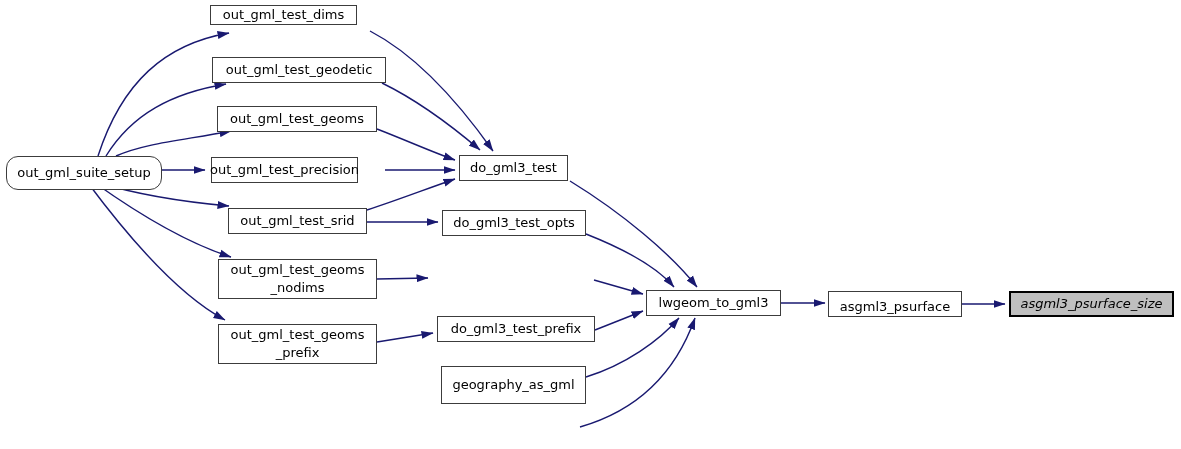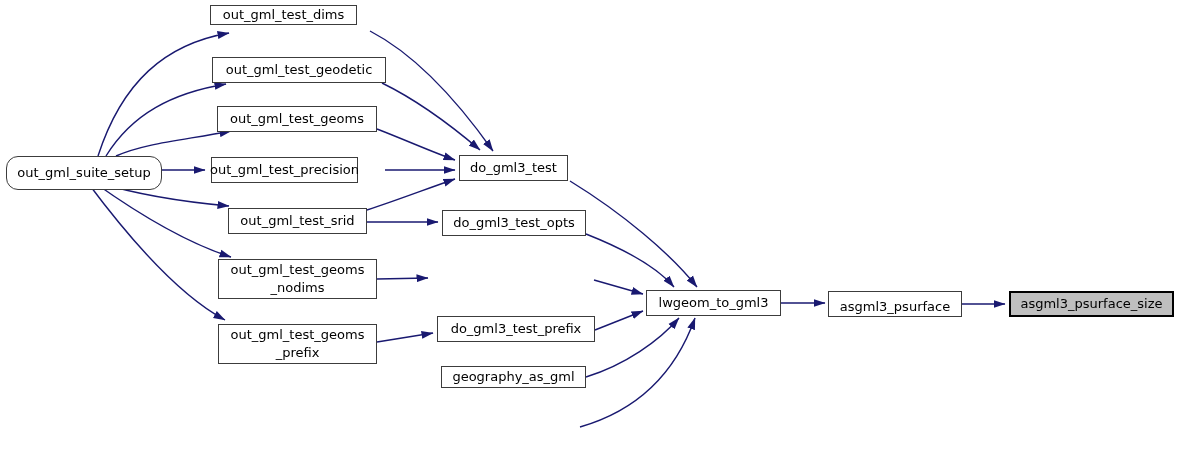--- a/index.html
+++ b/index.html
@@ -19,20 +19,21 @@
     background:#ffffff;
     border:1.2px solid #3c3c3c;
     color:#000000;
     font-size:13px;
     line-height:18px;
   }
   .node .lbl{white-space:pre-line;text-align:center;}
   .node.hl{
     background:#bfbfbf;
     border:2px solid #000000;
+    font-style:italic;
   }
 </style>
 </head>
 <body>
 
 <div class="canvas">
 
   <svg class="edges" viewBox="0 0 1181 449">
     <defs>
       <marker id="arrow" viewBox="0 0 12 9" refX="11.5" refY="4.5" markerWidth="12" markerHeight="9" markerUnits="userSpaceOnUse" orient="auto">
@@ -92,21 +93,21 @@
     </div>
   <div class="node" style="left:459px;top:155px;width:109px;height:26px;">
       <span class="lbl">do_gml3_test</span>
     </div>
   <div class="node" style="left:442px;top:210px;width:144px;height:26px;">
       <span class="lbl">do_gml3_test_opts</span>
     </div>
   <div class="node" style="left:437px;top:316px;width:158px;height:26px;">
       <span class="lbl">do_gml3_test_prefix</span>
     </div>
-  <div class="node" style="left:441px;top:366px;width:145px;height:22px;">
+  <div class="node" style="left:441px;top:366px;width:145px;height:38px;">
       <span class="lbl">geography_as_gml</span>
     </div>
   <div class="node" style="left:424px;top:416px;width:119px;height:26px;margin-top:40px;">
       <span class="lbl">LWGEOM_asGML</span>
     </div>
   <div class="node" style="left:646px;top:290px;width:135px;height:26px;">
       <span class="lbl">lwgeom_to_gml3</span>
     </div>
   <div class="node" style="left:828px;top:291px;width:134px;height:26px;align-items:flex-end;">
       <span class="lbl">asgml3_psurface</span>

